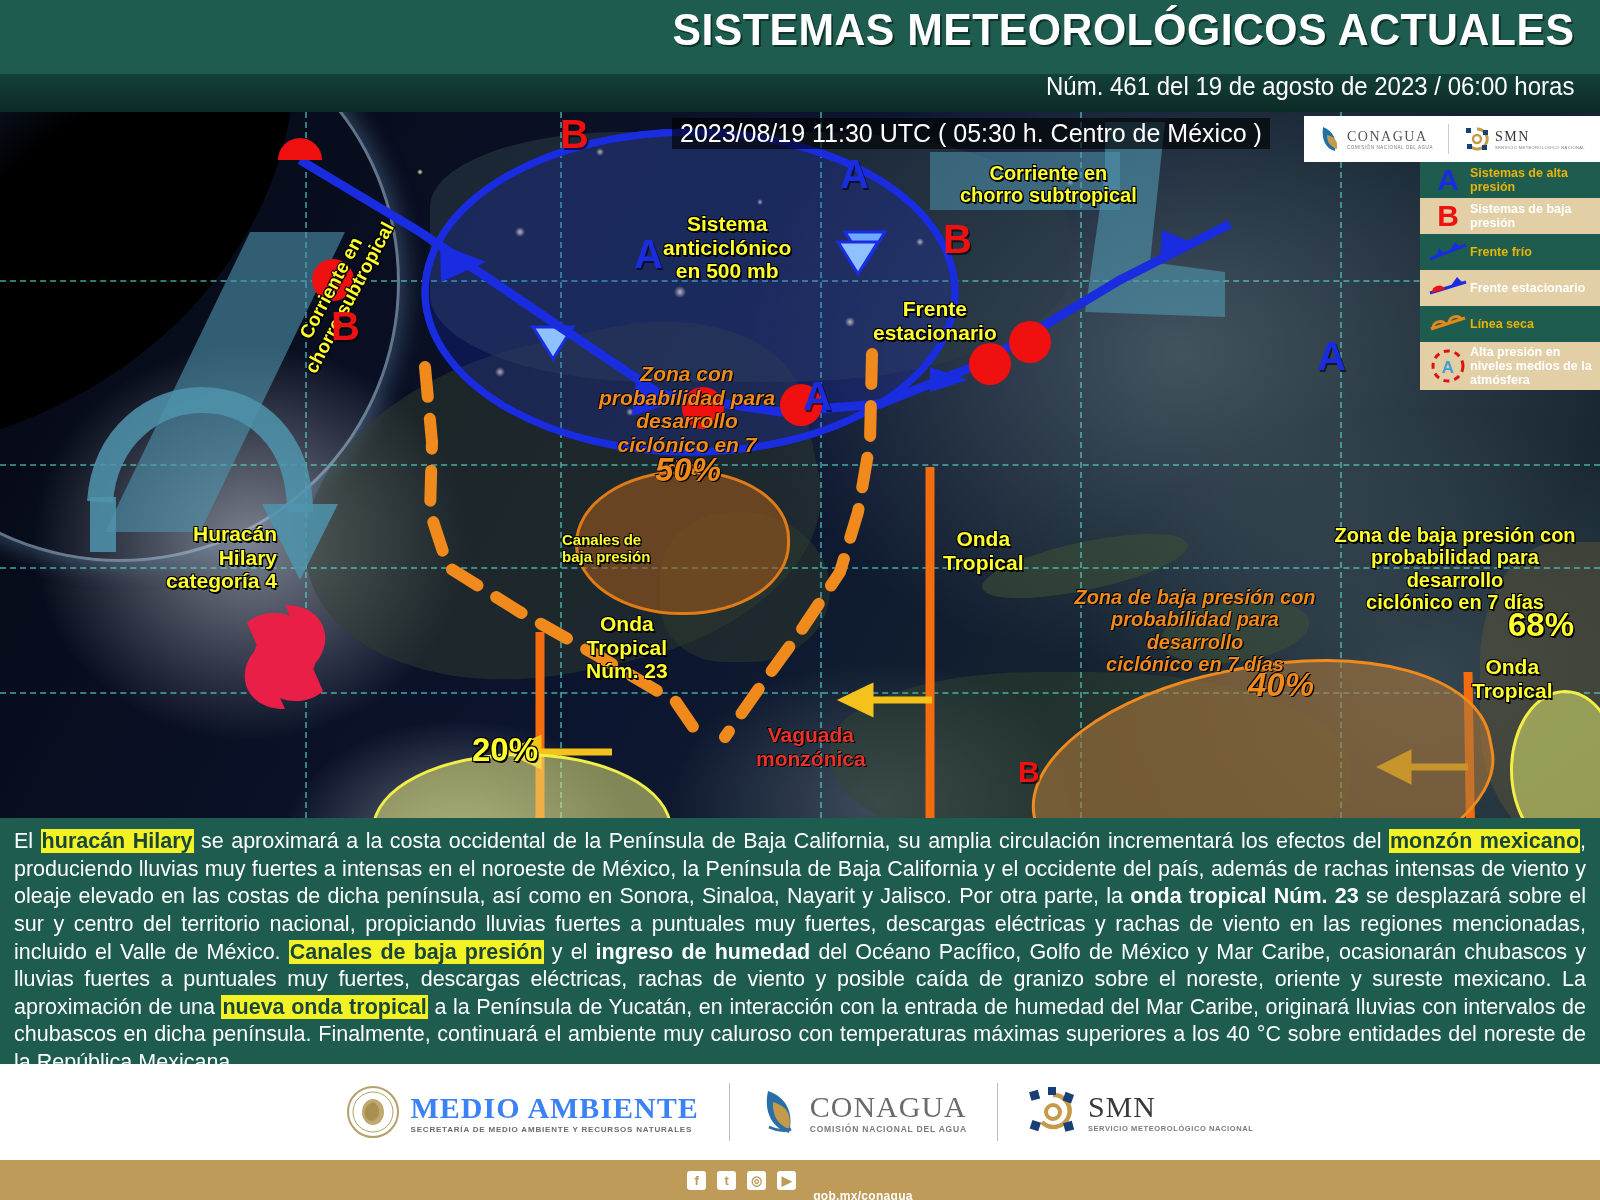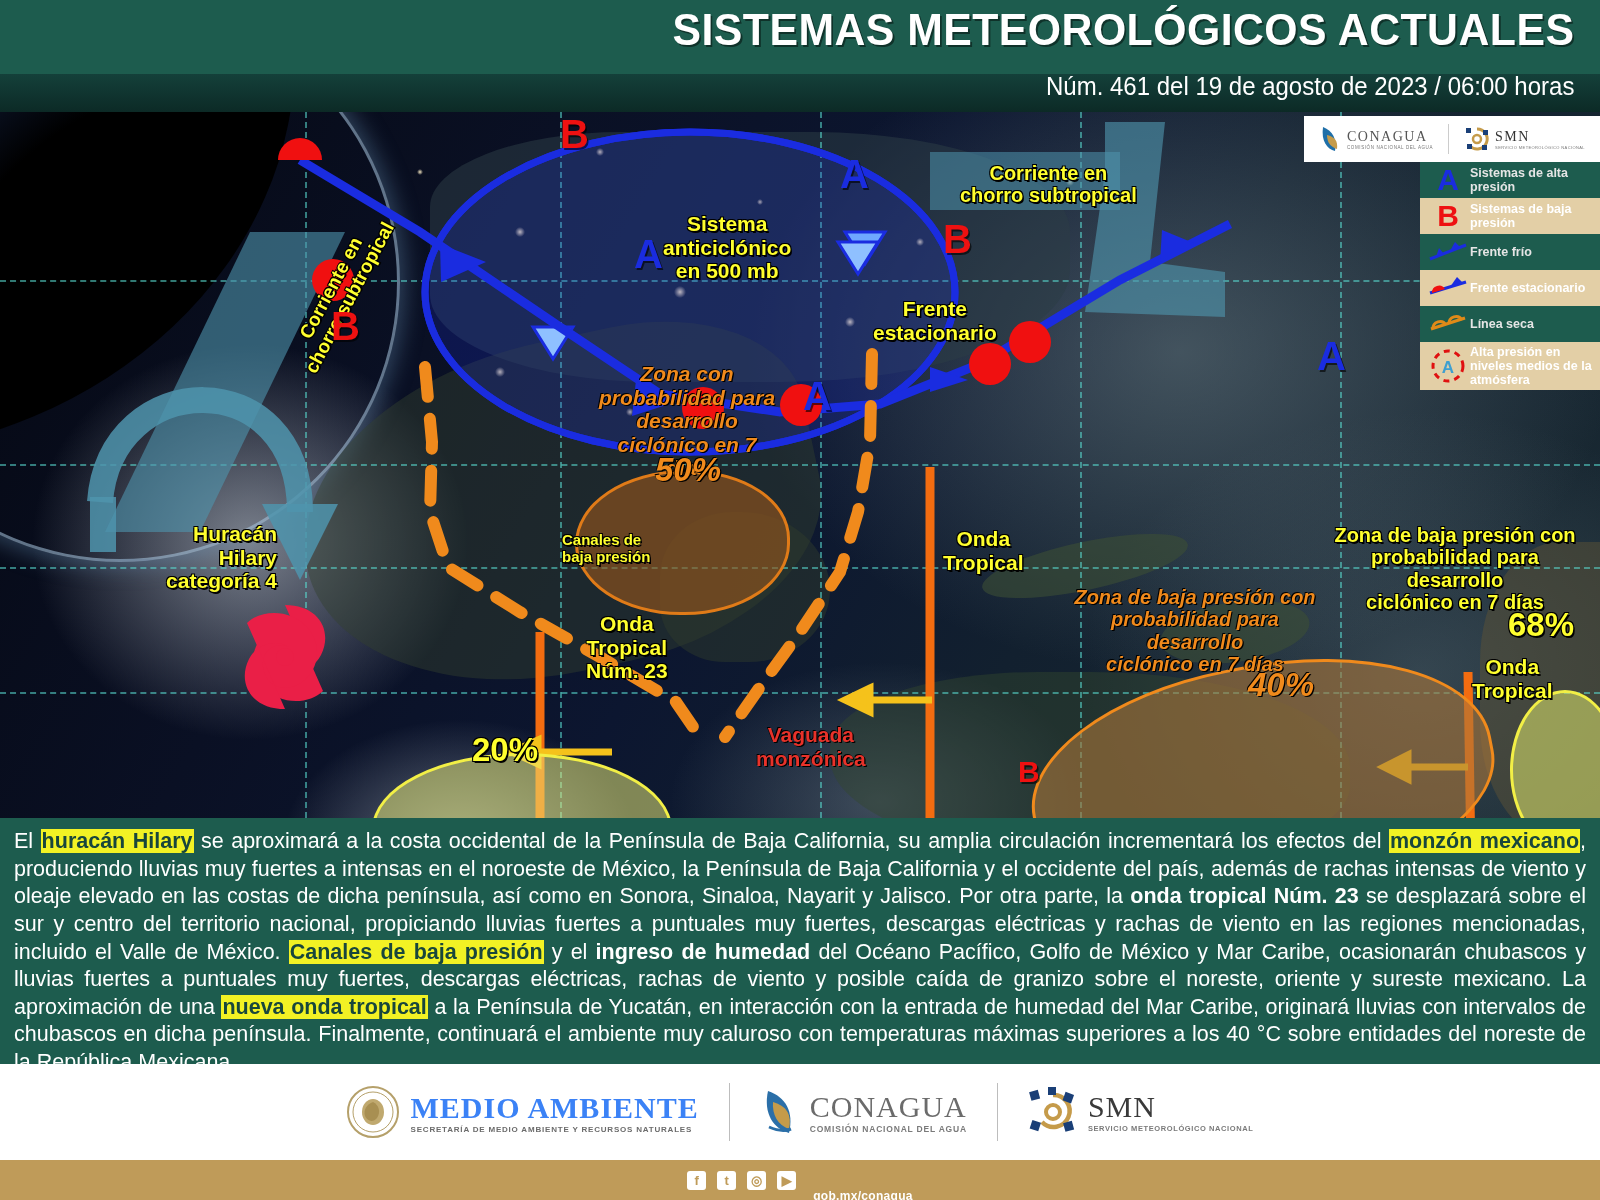--- a/index.html
+++ b/index.html
@@ -120,21 +120,21 @@
 
   
   #legend {
     position:absolute; right:0; top:50px; width:180px;
   }
   .legend-row {
     display:flex; align-items:center; min-height:36px; padding:3px 4px 3px 6px;
   }
   .legend-row.dark  { background:#1d5c4e; }
   .legend-row.light { background:#e3cfa6; }
-  .legend-row.dark  .legend-label { color:#e5e5e5; }
+  .legend-row.dark  .legend-label { color:#eab308; }
   .legend-row.light .legend-label { color:#ffffff; }
   .legend-icon { width:44px; flex:0 0 44px; text-align:center; display:flex; align-items:center; justify-content:center; }
   .legend-label { font-size:12.5px; font-weight:bold; line-height:1.12; }
 
   
   .mlabel {
     position:absolute; font-weight:bold; line-height:1.12;
     font-family:"Liberation Sans", sans-serif;
     text-shadow: 1.5px 1.5px 0 #000, -1px -1px 0 #000, 1px -1px 0 #000, -1px 1px 0 #000;
     white-space:pre-line;
@@ -285,20 +285,21 @@
 
       <g transform="translate(285,545)">
         <path d="M 0 -52 C 34 -52, 48 -26, 36 -2 C 28 14, 8 18, -4 10 C 10 16, 24 6, 22 -10
                  C 20 -30, 0 -36, -16 -26 C -34 -14, -38 12, -22 30 C -6 48, 24 48, 38 34" fill="#ea1f47"></path>
         <path d="M 0 52 C -34 52, -48 26, -36 2 C -28 -14, -8 -18, 4 -10 C -10 -16, -24 -6, -22 10
                  C -20 30, 0 36, 16 26 C 34 14, 38 -12, 22 -30 C 6 -48, -24 -48, -38 -34" fill="#ea1f47"></path>
         <circle cx="0" cy="0" r="9" fill="#ea1f47"></circle>
       </g>
     </svg>
 
+    <div id="timestamp">2023/08/19 11:30 UTC ( 05:30 h. Centro de México )</div>
 
     <div id="map-logos">
       <div style="display:flex;align-items:center;gap:6px">
         <svg width="22" height="28" viewBox="0 0 22 28">
           <path d="M4 2 C14 6 18 14 16 26 C8 24 2 16 4 2 Z" fill="#1f6fa8"></path>
           <path d="M8 10 C16 12 19 16 18 24 C12 22 8 18 8 10 Z" fill="#c59b4a"></path>
         </svg>
         <div>
           <div class="logo-txt" style="font-size:14px;color:#555">CONAGUA</div>
           <div style="font-size:4.5px;color:#777;letter-spacing:.6px">COMISIÓN NACIONAL DEL AGUA</div>

